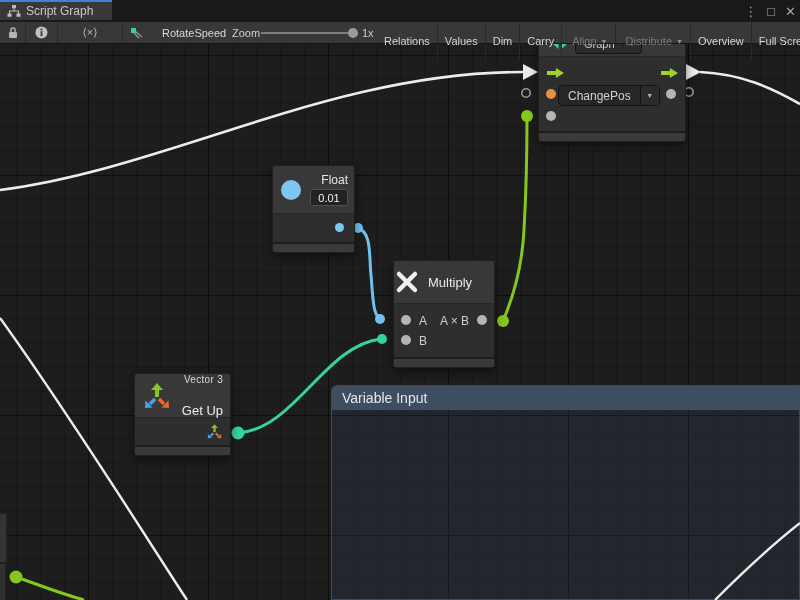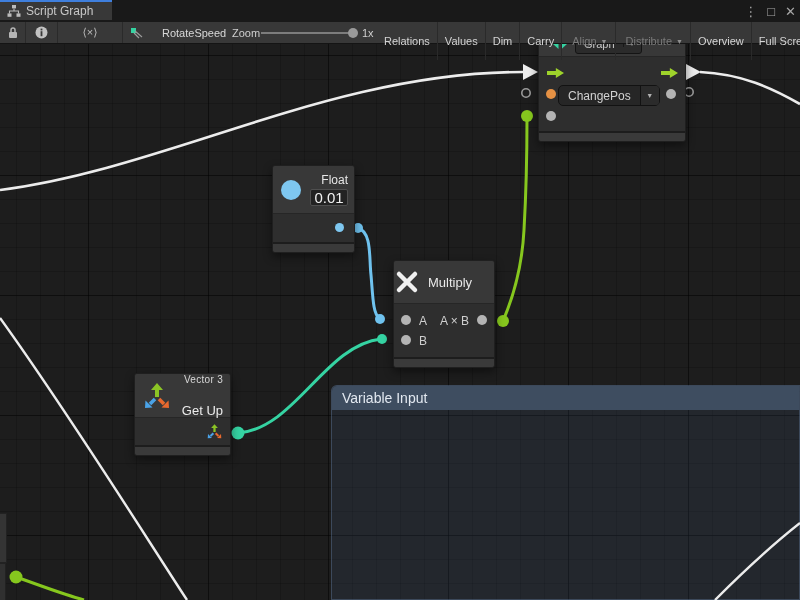--- a/index.html
+++ b/index.html
@@ -77,21 +77,21 @@
   .varpill .arr{width:18px;height:19px;display:flex;align-items:center;justify-content:center;
       font-size:7px;color:#b0b0b0;border-left:1px solid #121212;background:#2b2b2b;border-radius:0 3px 3px 0;}
 
   
   #floatnode{left:272px;top:165px;width:81px;}
   #floatnode .hdr{height:48px;padding-left:8px;}
   .bluecircle{width:20px;height:20px;border-radius:50%;background:#7ec7f0;}
   .fcol{display:flex;flex-direction:column;align-items:flex-end;gap:2px;padding-right:6px;flex:1;}
   .fcol .t{font-size:12px;color:#e6e6e6;}
   .ffield{width:36px;height:15px;background:#222;border:1px solid #4f4f4f;border-radius:2px;
-      font-size:15px;color:#f0f0f0;display:flex;align-items:center;justify-content:center;}
+      font-size:11px;color:#f0f0f0;display:flex;align-items:center;justify-content:center;}
   #floatnode .nbody{height:28px;}
 
   
   #multiply{left:393px;top:260px;width:100px;}
   #multiply .hdr{height:43px;padding-left:1px;gap:9px;font-size:13px;color:#e8e8e8;}
   #multiply .nbody{height:53px;}
 
   
   #getup{left:134px;top:373px;width:95px;}
   #getup .hdr{height:44px;padding-left:7px;gap:7px;}

